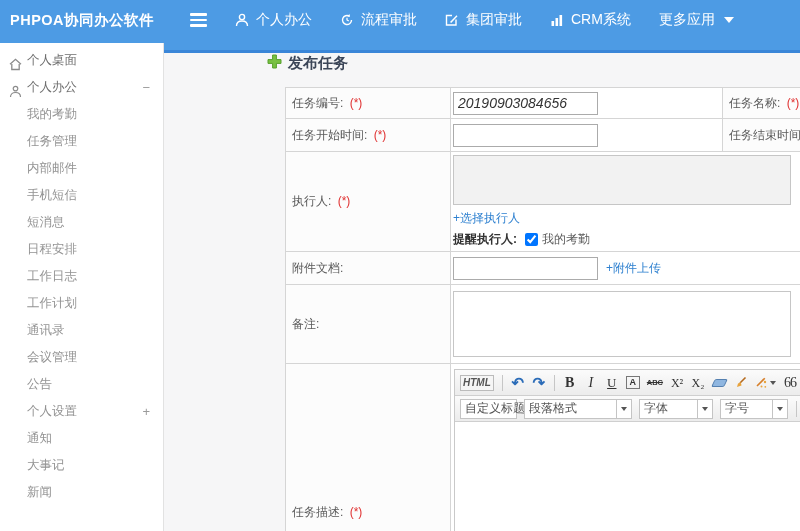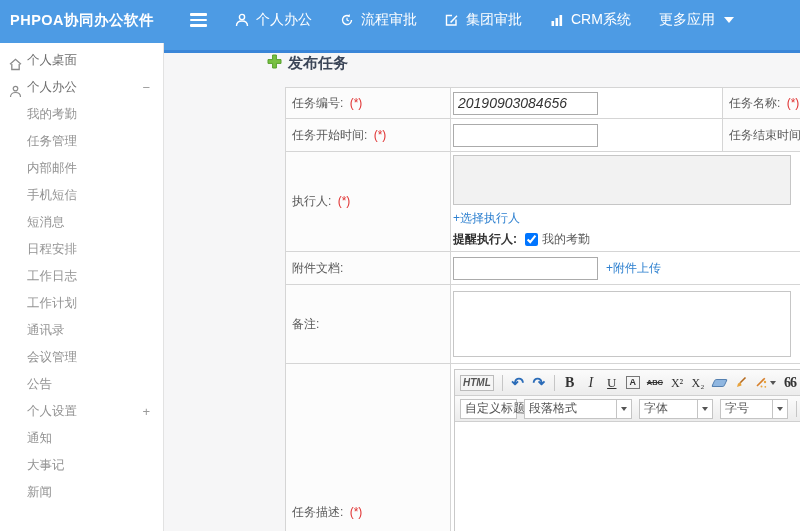--- a/index.html
+++ b/index.html
@@ -60,21 +60,21 @@
   .tbtn { display:inline-flex; align-items:center; justify-content:center; min-width:14px;
           font-size:12px; color:#333; cursor:pointer; line-height:1; }
   .tbtn.src { font-size:10px; font-weight:bold; color:#555; border:1px solid #bbb; background:#f6f6f6; padding:2px 2px;font-style:italic; }
   .tbtn.arrow { color:#2b6cb8; font-size:15px; font-weight:bold; }
   .tbtn.b { font-family:"Liberation Serif",serif; font-weight:bold; font-size:14px; }
   .tbtn.i { font-family:"Liberation Serif",serif; font-style:italic; font-size:14px; }
   .tbtn.u { font-family:"Liberation Serif",serif; font-size:13px; text-decoration:underline; }
   .tbtn.boxa { border:1.5px solid #777; font-size:9px; padding:1px 2px; font-weight:bold; }
   .tbtn.strike { font-size:7.5px; text-decoration:line-through; font-weight:bold; }
   .tbtn.supsub { font-size:12px; font-family:"Liberation Serif",serif; }
-  .tbtn.quote { font-family:"Liberation Serif",serif; font-weight:bold; font-size:14px; letter-spacing:-1px; }
+  .tbtn.quote { font-family:"Liberation Serif",serif; font-weight:normal; font-size:14px; letter-spacing:-1px; }
   .eraser-shape { display:block; width:13px; height:8px; background:#8fb6e0; border:1px solid #5580b0;
                   transform:skewX(-25deg); border-radius:2px; }
   .mini-caret { width:0; height:0; border-left:3.5px solid transparent; border-right:3.5px solid transparent;
                 border-top:4px solid #555; margin-left:3px; }
   .dd { height:20px; background:#fff; border:1px solid #c4c4c4; display:inline-flex; align-items:center;
         justify-content:space-between; font-size:12px; color:#555; padding-left:4px; cursor:pointer; white-space:nowrap; }
   .dd .dd-caret { width:15px; height:100%; border-left:1px solid #c4c4c4; display:flex; align-items:center; justify-content:center; }
   .dd1{width:57px;} .dd2{width:108px;} .dd3{width:74px;text-align:center;} .dd4{width:68px;}
   .edit-area { height:150px; background:#fff; }
 </style>

